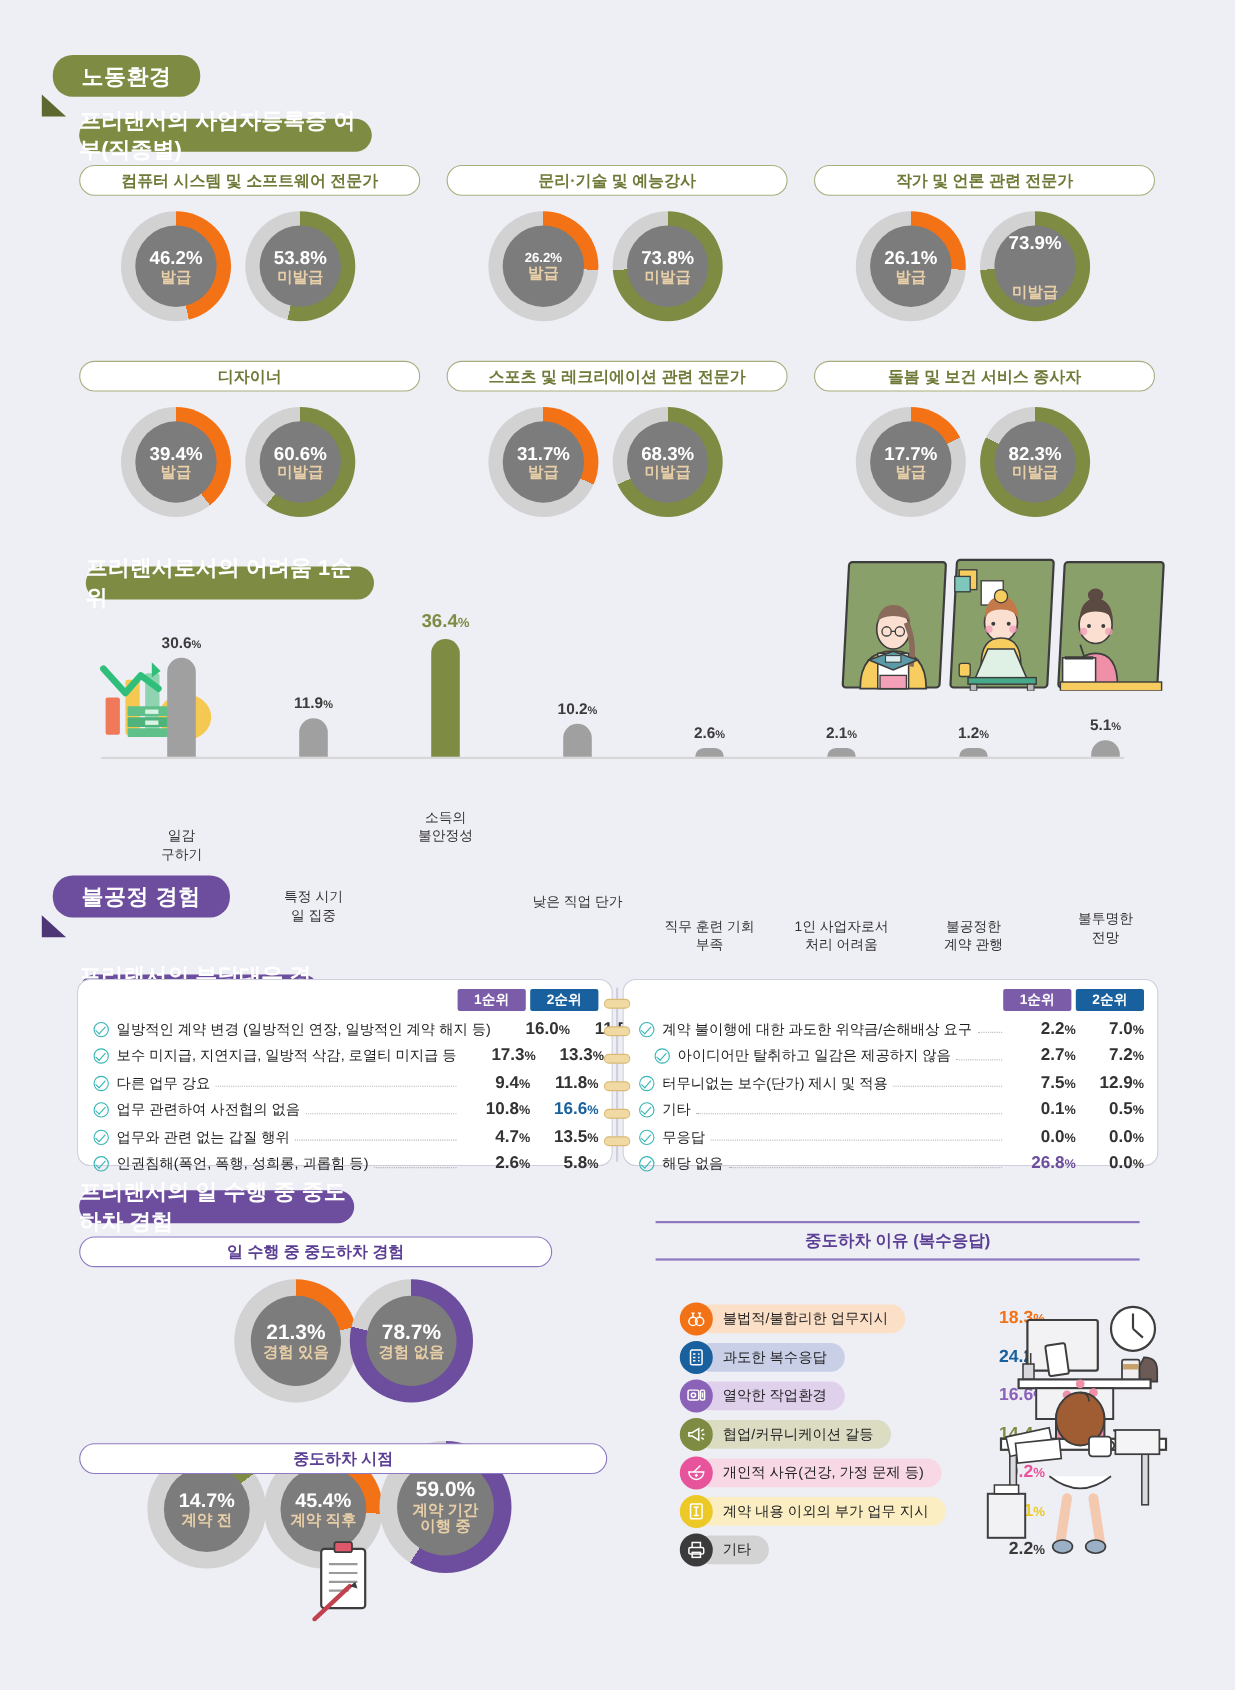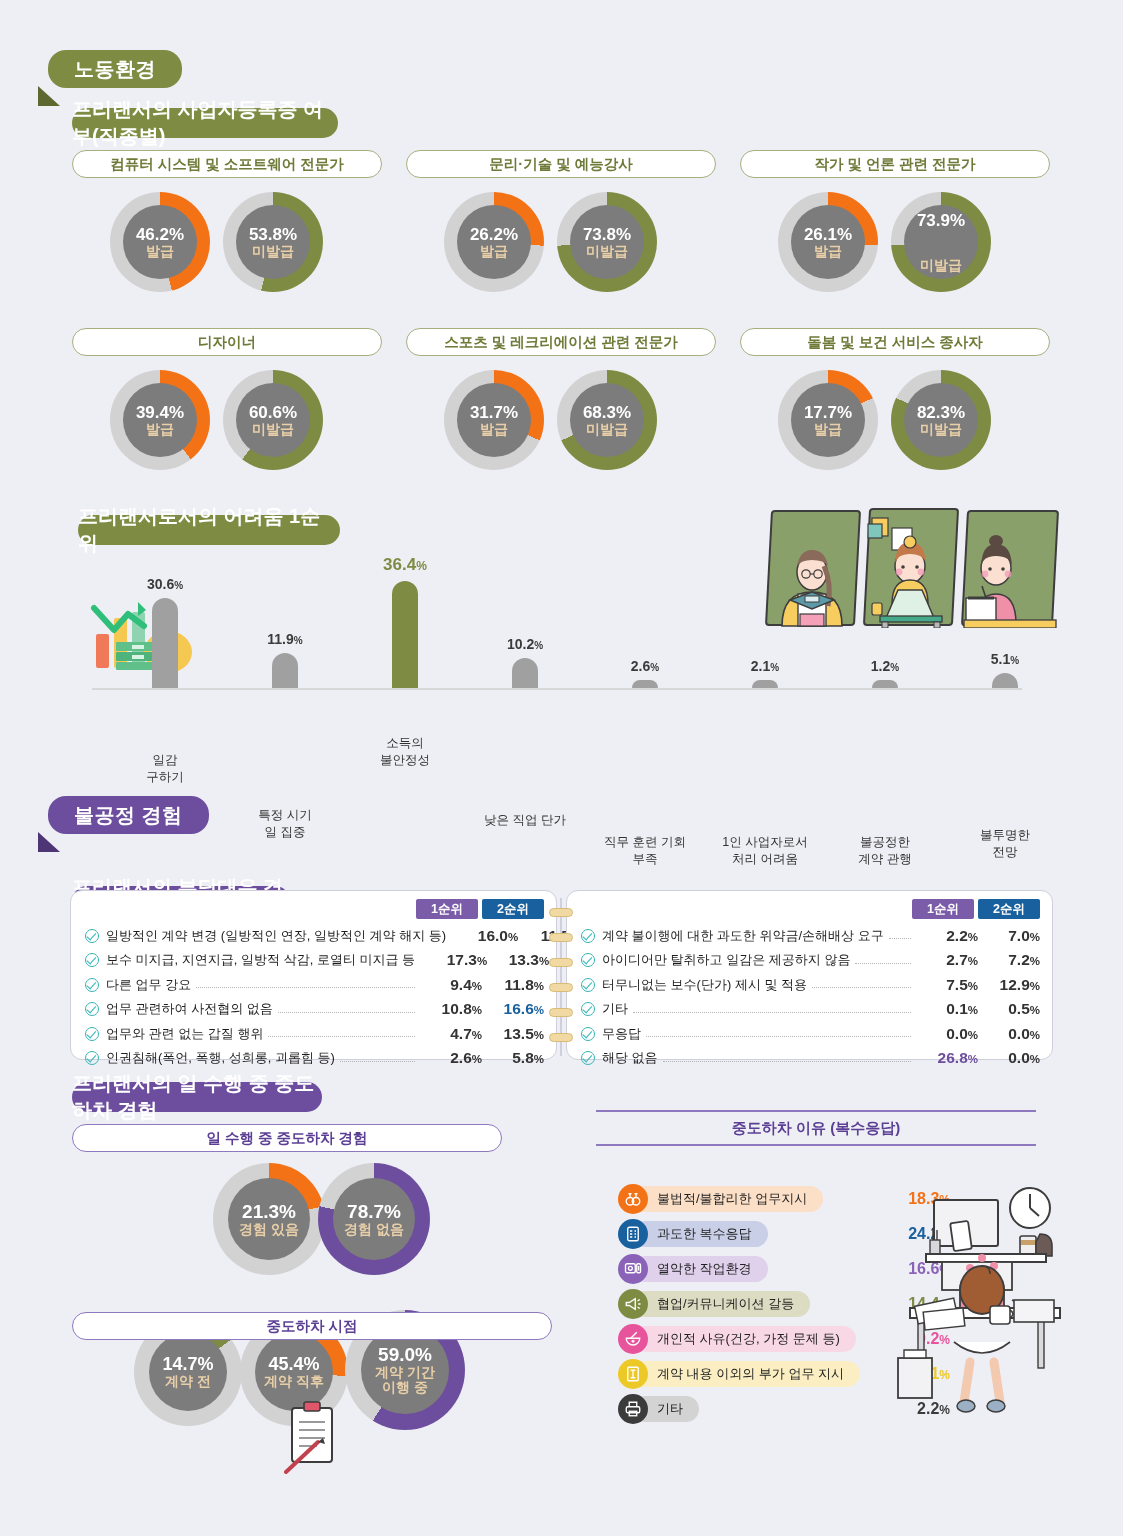--- a/index.html
+++ b/index.html
@@ -119,21 +119,21 @@
       </div>
     </div>
     <div class="donut" style="left: 223px; top: 192px; width: 100px; height: 100px; background: conic-gradient(rgb(126, 140, 67) 0deg, rgb(126, 140, 67) 193.68deg, rgb(210, 210, 210) 193.68deg, rgb(210, 210, 210) 360deg);">
       <div class="hole" style="width: 74px; height: 74px;">
         <div class="pc" style="font-size: 17px;">53.8%</div>
         <div class="lb" style="font-size: 14px;">미발급</div>
       </div>
     </div>
     <div class="donut" style="left: 444px; top: 192px; width: 100px; height: 100px; background: conic-gradient(rgb(244, 114, 22) 0deg, rgb(244, 114, 22) 94.32deg, rgb(210, 210, 210) 94.32deg, rgb(210, 210, 210) 360deg);">
       <div class="hole" style="width: 74px; height: 74px;">
-        <div class="pc" style="font-size: 17px;">26.2%</div>
+        <div class="pc" style="font-size: 12px;">26.2%</div>
         <div class="lb" style="font-size: 14px;">발급</div>
       </div>
     </div>
     <div class="donut" style="left: 557px; top: 192px; width: 100px; height: 100px; background: conic-gradient(rgb(126, 140, 67) 0deg, rgb(126, 140, 67) 265.68deg, rgb(210, 210, 210) 265.68deg, rgb(210, 210, 210) 360deg);">
       <div class="hole" style="width: 74px; height: 74px;">
         <div class="pc" style="font-size: 17px;">73.8%</div>
         <div class="lb" style="font-size: 14px;">미발급</div>
       </div>
     </div>
     <div class="donut" style="left: 778px; top: 192px; width: 100px; height: 100px; background: conic-gradient(rgb(244, 114, 22) 0deg, rgb(244, 114, 22) 93.96deg, rgb(210, 210, 210) 93.96deg, rgb(210, 210, 210) 360deg);">
@@ -391,21 +391,21 @@
     <div class="rh b">2순위</div>
   </div>
   <div id="right-rows">
       <div class="rrow" style="left: 14px; right: 12px; top: 32px;">
         <span class="chk"></span>
         <span class="rlab">계약 불이행에 대한 과도한 위약금/손해배상 요구</span>
         <span class="dots"></span>
         <span class="rv ">2.2<span class="s">%</span></span>
         <span class="rv ">7.0<span class="s">%</span></span>
       </div>
-      <div class="rrow" style="left: 14px; right: 12px; top: 56.5px;">
+      <div class="rrow" style="left: 28px; right: 12px; top: 56.5px;">
         <span class="chk"></span>
         <span class="rlab">아이디어만 탈취하고 일감은 제공하지 않음</span>
         <span class="dots"></span>
         <span class="rv ">2.7<span class="s">%</span></span>
         <span class="rv ">7.2<span class="s">%</span></span>
       </div>
       <div class="rrow" style="left: 14px; right: 12px; top: 81px;">
         <span class="chk"></span>
         <span class="rlab">터무니없는 보수(단가) 제시 및 적용</span>
         <span class="dots"></span>

